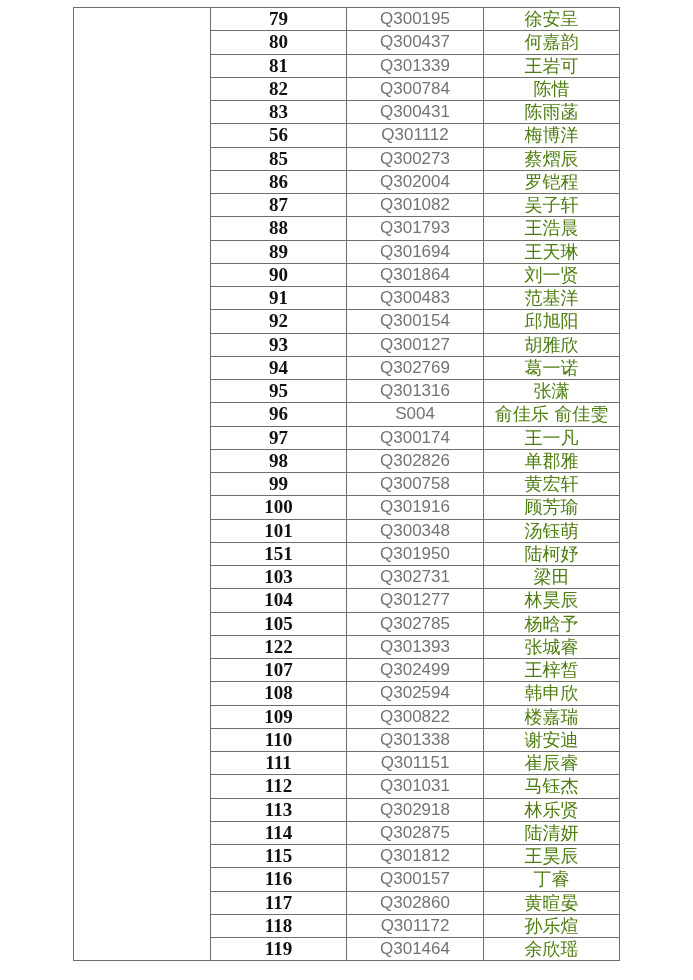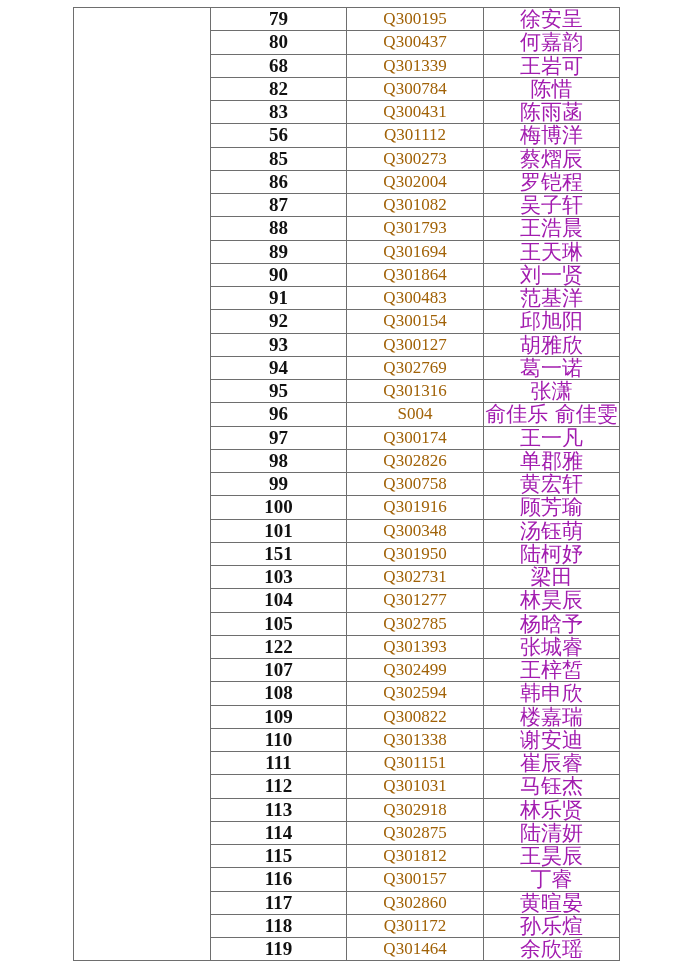--- a/index.html
+++ b/index.html
@@ -15,22 +15,22 @@
     height: 22.25px; padding: 0;
     text-align: center; vertical-align: middle;
     line-height: 22px; overflow: hidden; white-space: nowrap;
   }
   col.c0 { width: 137px; }
   col.c1 { width: 136px; }
   col.c2 { width: 137px; }
   col.c3 { width: 136px; }
   td.group { background: #fff; }
   td.num { font-family: "Liberation Serif", "DejaVu Serif", serif; font-weight: bold; font-size: 19px; color: #111; }
-  td.code { font-family: Liberation Serif, serif; font-size: 17px; color: #a16207; margin-top: 36px; }
-  td.name { font-family: "DejaVu Serif", "Liberation Serif", serif; font-size: 21px; color: #a21caf; }
+  td.code { font-family: Liberation Sans, sans-serif; font-size: 17px; color: #737373; margin-top: 36px; }
+  td.name { font-family: "DejaVu Serif", "Liberation Serif", serif; font-size: 18px; color: #4d7c0f; }
 </style>
 </head>
 <body>
 
 <div class="page">
   <table class="roster">
     <colgroup>
       <col class="c0">
         <col class="c1">
         <col class="c2">
@@ -42,21 +42,21 @@
           <td class="num">79</td>
           <td class="code">Q300195</td>
           <td class="name">徐安呈</td>
         </tr>
         <tr>
           <td class="num">80</td>
           <td class="code">Q300437</td>
           <td class="name">何嘉韵</td>
         </tr>
         <tr>
-          <td class="num">68</td>
+          <td class="num">81</td>
           <td class="code">Q301339</td>
           <td class="name">王岩可</td>
         </tr>
         <tr>
           <td class="num">82</td>
           <td class="code">Q300784</td>
           <td class="name">陈惜</td>
         </tr>
         <tr>
           <td class="num">83</td>

